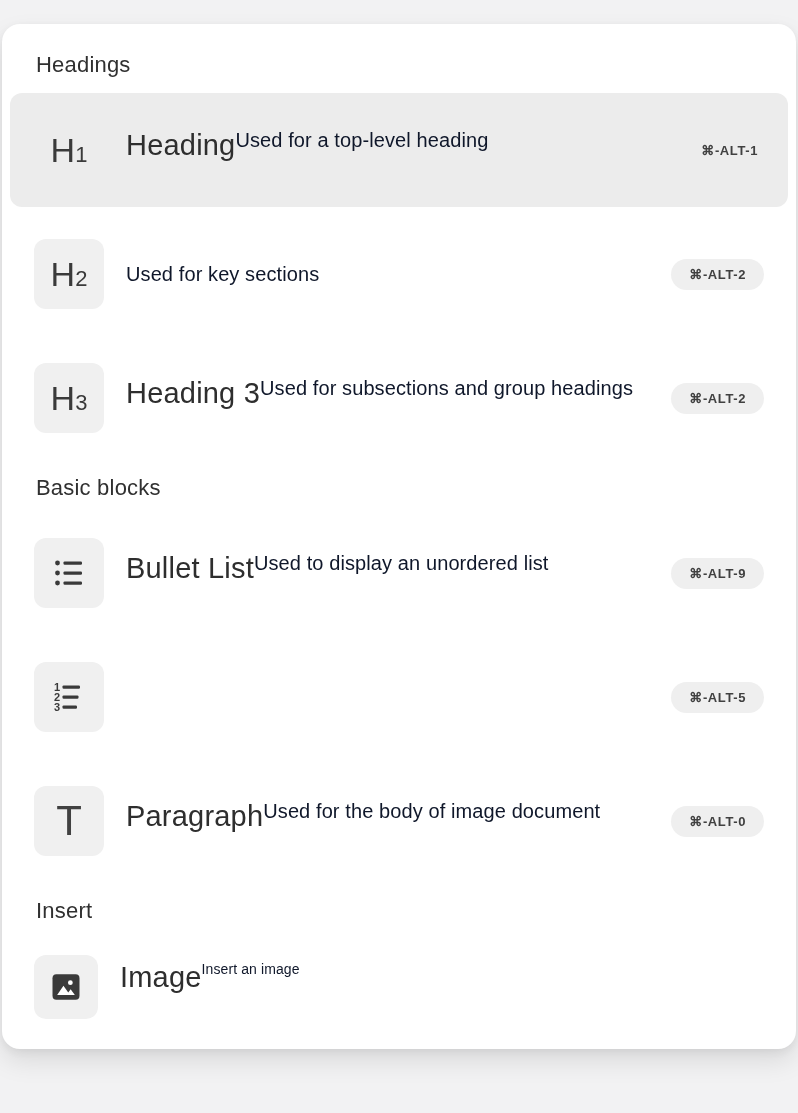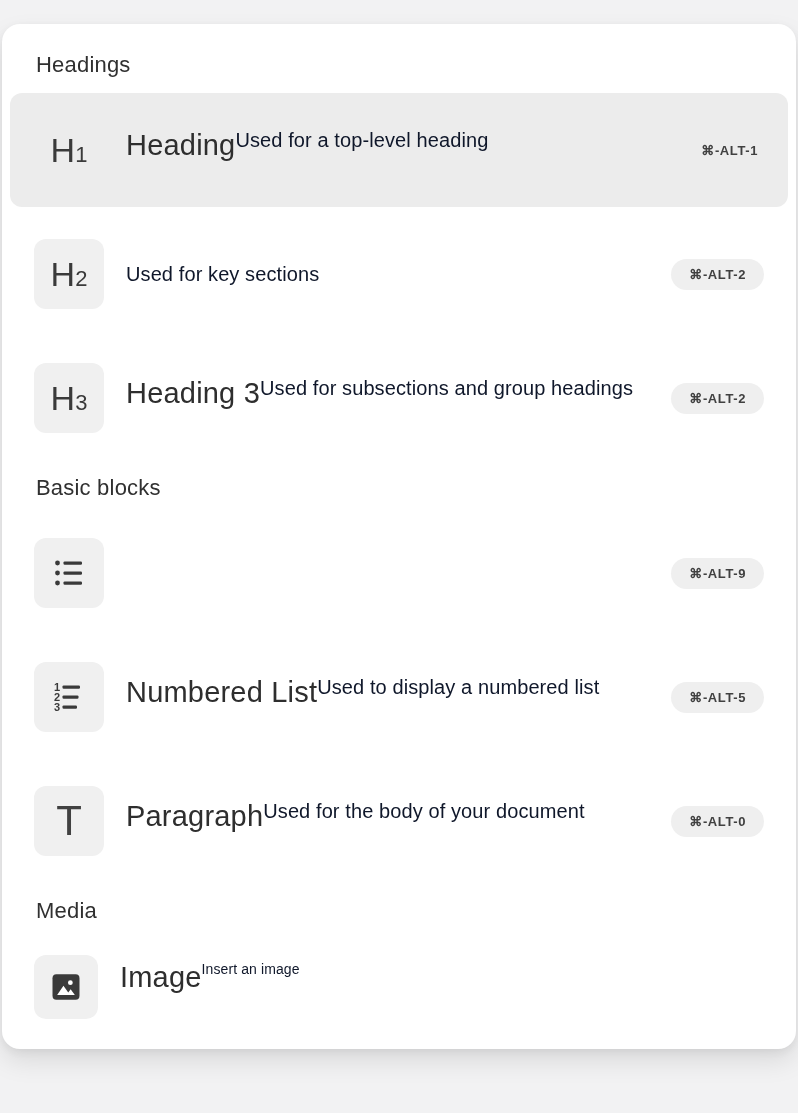--- a/index.html
+++ b/index.html
@@ -179,53 +179,53 @@
     <div class="icon-box">
       <svg width="40" height="40" viewBox="0 0 40 40" aria-hidden="true">
         <circle cx="8.5" cy="10" r="2.4" fill="#3a3a3a"></circle>
         <rect x="14.5" y="8.4" width="18.5" height="3.3" rx="1.2" fill="#3a3a3a"></rect>
         <circle cx="8.5" cy="20" r="2.4" fill="#3a3a3a"></circle>
         <rect x="14.5" y="18.4" width="18.5" height="3.3" rx="1.2" fill="#3a3a3a"></rect>
         <circle cx="8.5" cy="30" r="2.4" fill="#3a3a3a"></circle>
         <rect x="14.5" y="28.4" width="18.5" height="3.3" rx="1.2" fill="#3a3a3a"></rect>
       </svg>
     </div>
+    <div class="row-text">
+      <div class="row-title">Bullet List</div>
+      <div class="row-desc">Used to display an unordered list</div>
+    </div>
     <div class="shortcut">⌘-ALT-9</div>
   </div>
 
   <div class="menu-row">
     <div class="icon-box">
       <svg width="40" height="40" viewBox="0 0 40 40" aria-hidden="true">
         <text x="5" y="13.6" font-size="11" font-weight="bold" fill="#3a3a3a" font-family="Liberation Sans, sans-serif">1</text>
         <rect x="13.5" y="8.4" width="17.5" height="3.3" rx="1.2" fill="#3a3a3a"></rect>
         <text x="5" y="23.6" font-size="11" font-weight="bold" fill="#3a3a3a" font-family="Liberation Sans, sans-serif">2</text>
         <rect x="13.5" y="18.4" width="16" height="3.3" rx="1.2" fill="#3a3a3a"></rect>
         <text x="5" y="33.6" font-size="11" font-weight="bold" fill="#3a3a3a" font-family="Liberation Sans, sans-serif">3</text>
         <rect x="13.5" y="28.4" width="14.5" height="3.3" rx="1.2" fill="#3a3a3a"></rect>
       </svg>
     </div>
-    <div class="row-text">
-      <div class="row-title">Numbered List</div>
-      <div class="row-desc">Used to display a numbered list</div>
-    </div>
     <div class="shortcut">⌘-ALT-5</div>
   </div>
 
   <div class="menu-row">
     <div class="icon-box">
       <span class="icon-t">T</span>
     </div>
     <div class="row-text">
       <div class="row-title">Paragraph</div>
-      <div class="row-desc">Used for the body of your document</div>
+      <div class="row-desc">Used for the body of image document</div>
     </div>
     <div class="shortcut">⌘-ALT-0</div>
   </div>
 
-  <div class="section-label">Media</div>
+  <div class="section-label">Insert</div>
 
   <div class="menu-row image-row">
     <div class="icon-box">
       <svg width="36" height="36" viewBox="0 0 24 24" aria-hidden="true">
         <rect x="3" y="3.5" width="18" height="17" rx="2.6" fill="#3a3a3a"></rect>
         <circle cx="14.9" cy="9.1" r="1.6" fill="#ffffff"></circle>
         <path d="M6.1 17.3 L10.3 11.1 L13.5 15.6 L15.1 13.5 L17.9 17.3 Z" fill="#ffffff"></path>
       </svg>
     </div>
     <div class="row-text">

